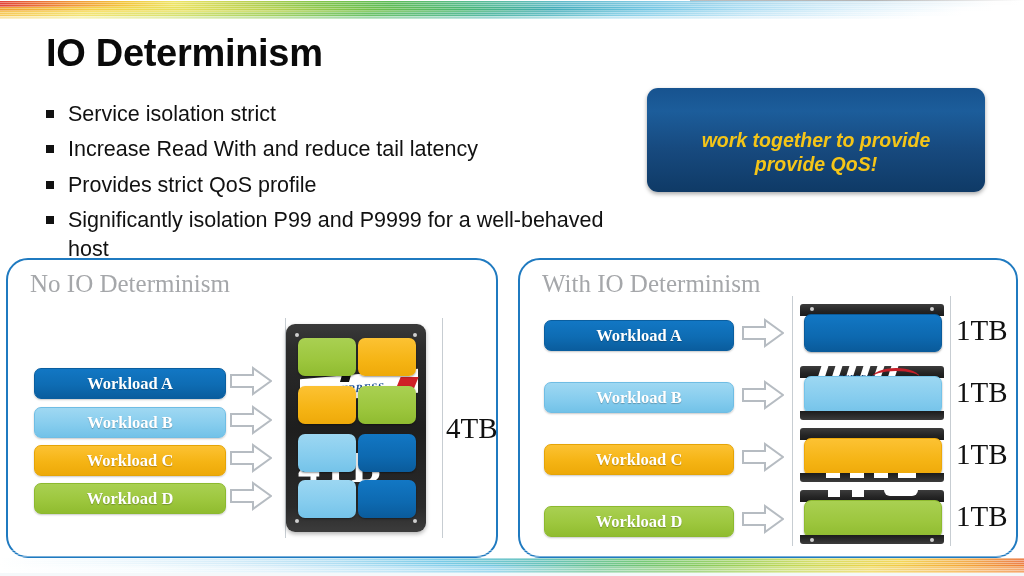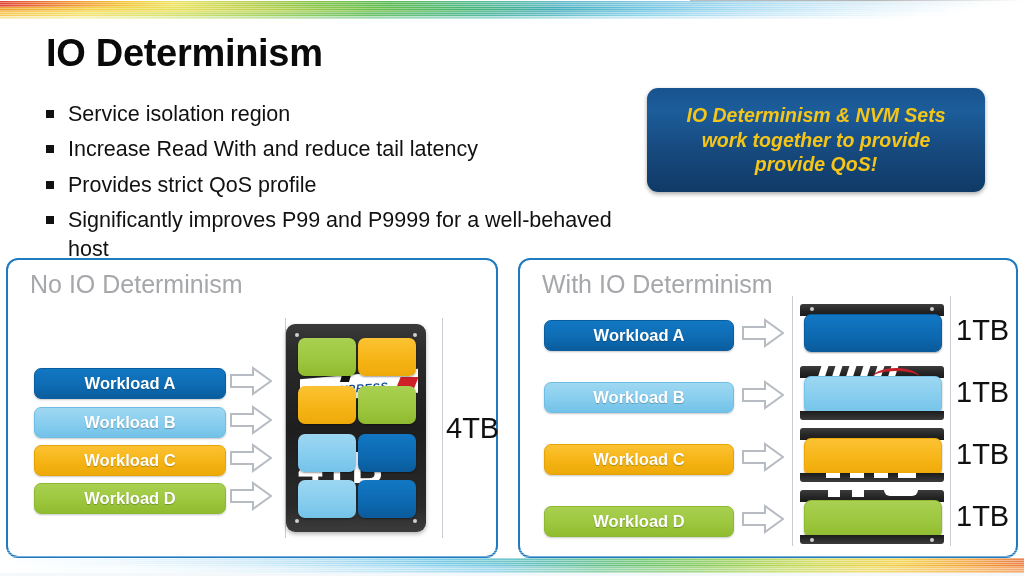--- a/index.html
+++ b/index.html
@@ -148,23 +148,24 @@
     color: #f5c518;
     text-align: center;
     line-height: 1.28;
     padding: 0 14px;
   }
 
   
   .panel {
     position: absolute;
     border: 2.5px solid #1f7ac0;
-    border-radius: 12px;
+    border-radius: 22px;
     background: #ffffff;
     box-sizing: border-box;
+    font-family: Liberation Serif, serif;
   }
   #panel-left  { left: 6px;   top: 258px; width: 492px; height: 300px; }
   #panel-right { left: 518px; top: 258px; width: 500px; height: 300px; }
 
   .panel-title {
     position: absolute;
     left: 22px; top: 10px;
     font-size: 25px;
     color: #a5a7aa;
     font-weight: normal;
@@ -358,39 +359,39 @@
     <div class="layer2"></div>
     <div class="layer3"></div>
     <div class="streaks"></div>
   </div>
 
   <div class="slide-title">IO Determinism</div>
 
   <div class="bullets">
     <div class="bullet-row">
       <div class="bullet-mark"></div>
-      <div class="bullet-text">Service isolation region</div>
+      <div class="bullet-text">Service isolation strict</div>
     </div>
     <div class="bullet-row">
       <div class="bullet-mark"></div>
       <div class="bullet-text">Increase Read With and reduce tail latency</div>
     </div>
     <div class="bullet-row">
       <div class="bullet-mark"></div>
       <div class="bullet-text">Provides strict QoS profile</div>
     </div>
     <div class="bullet-row">
       <div class="bullet-mark"></div>
-      <div class="bullet-text">Significantly improves P99 and P9999 for a well-behaved host</div>
+      <div class="bullet-text">Significantly isolation P99 and P9999 for a well-behaved host</div>
     </div>
   </div>
 
   <div class="callout">
     <div class="callout-text">
-      <span>IO Determinism &amp; NVM Sets</span><br>
+      <br>
       <span>work together to provide</span><br>
       <span>provide QoS!</span>
     </div>
   </div>
 
   <div class="panel" id="panel-left">
     <div class="panel-title">No IO Determinism</div>
 
     <div class="pill wa" style="left:26px; top:108px; width:192px;">
       <span>Workload A</span>

